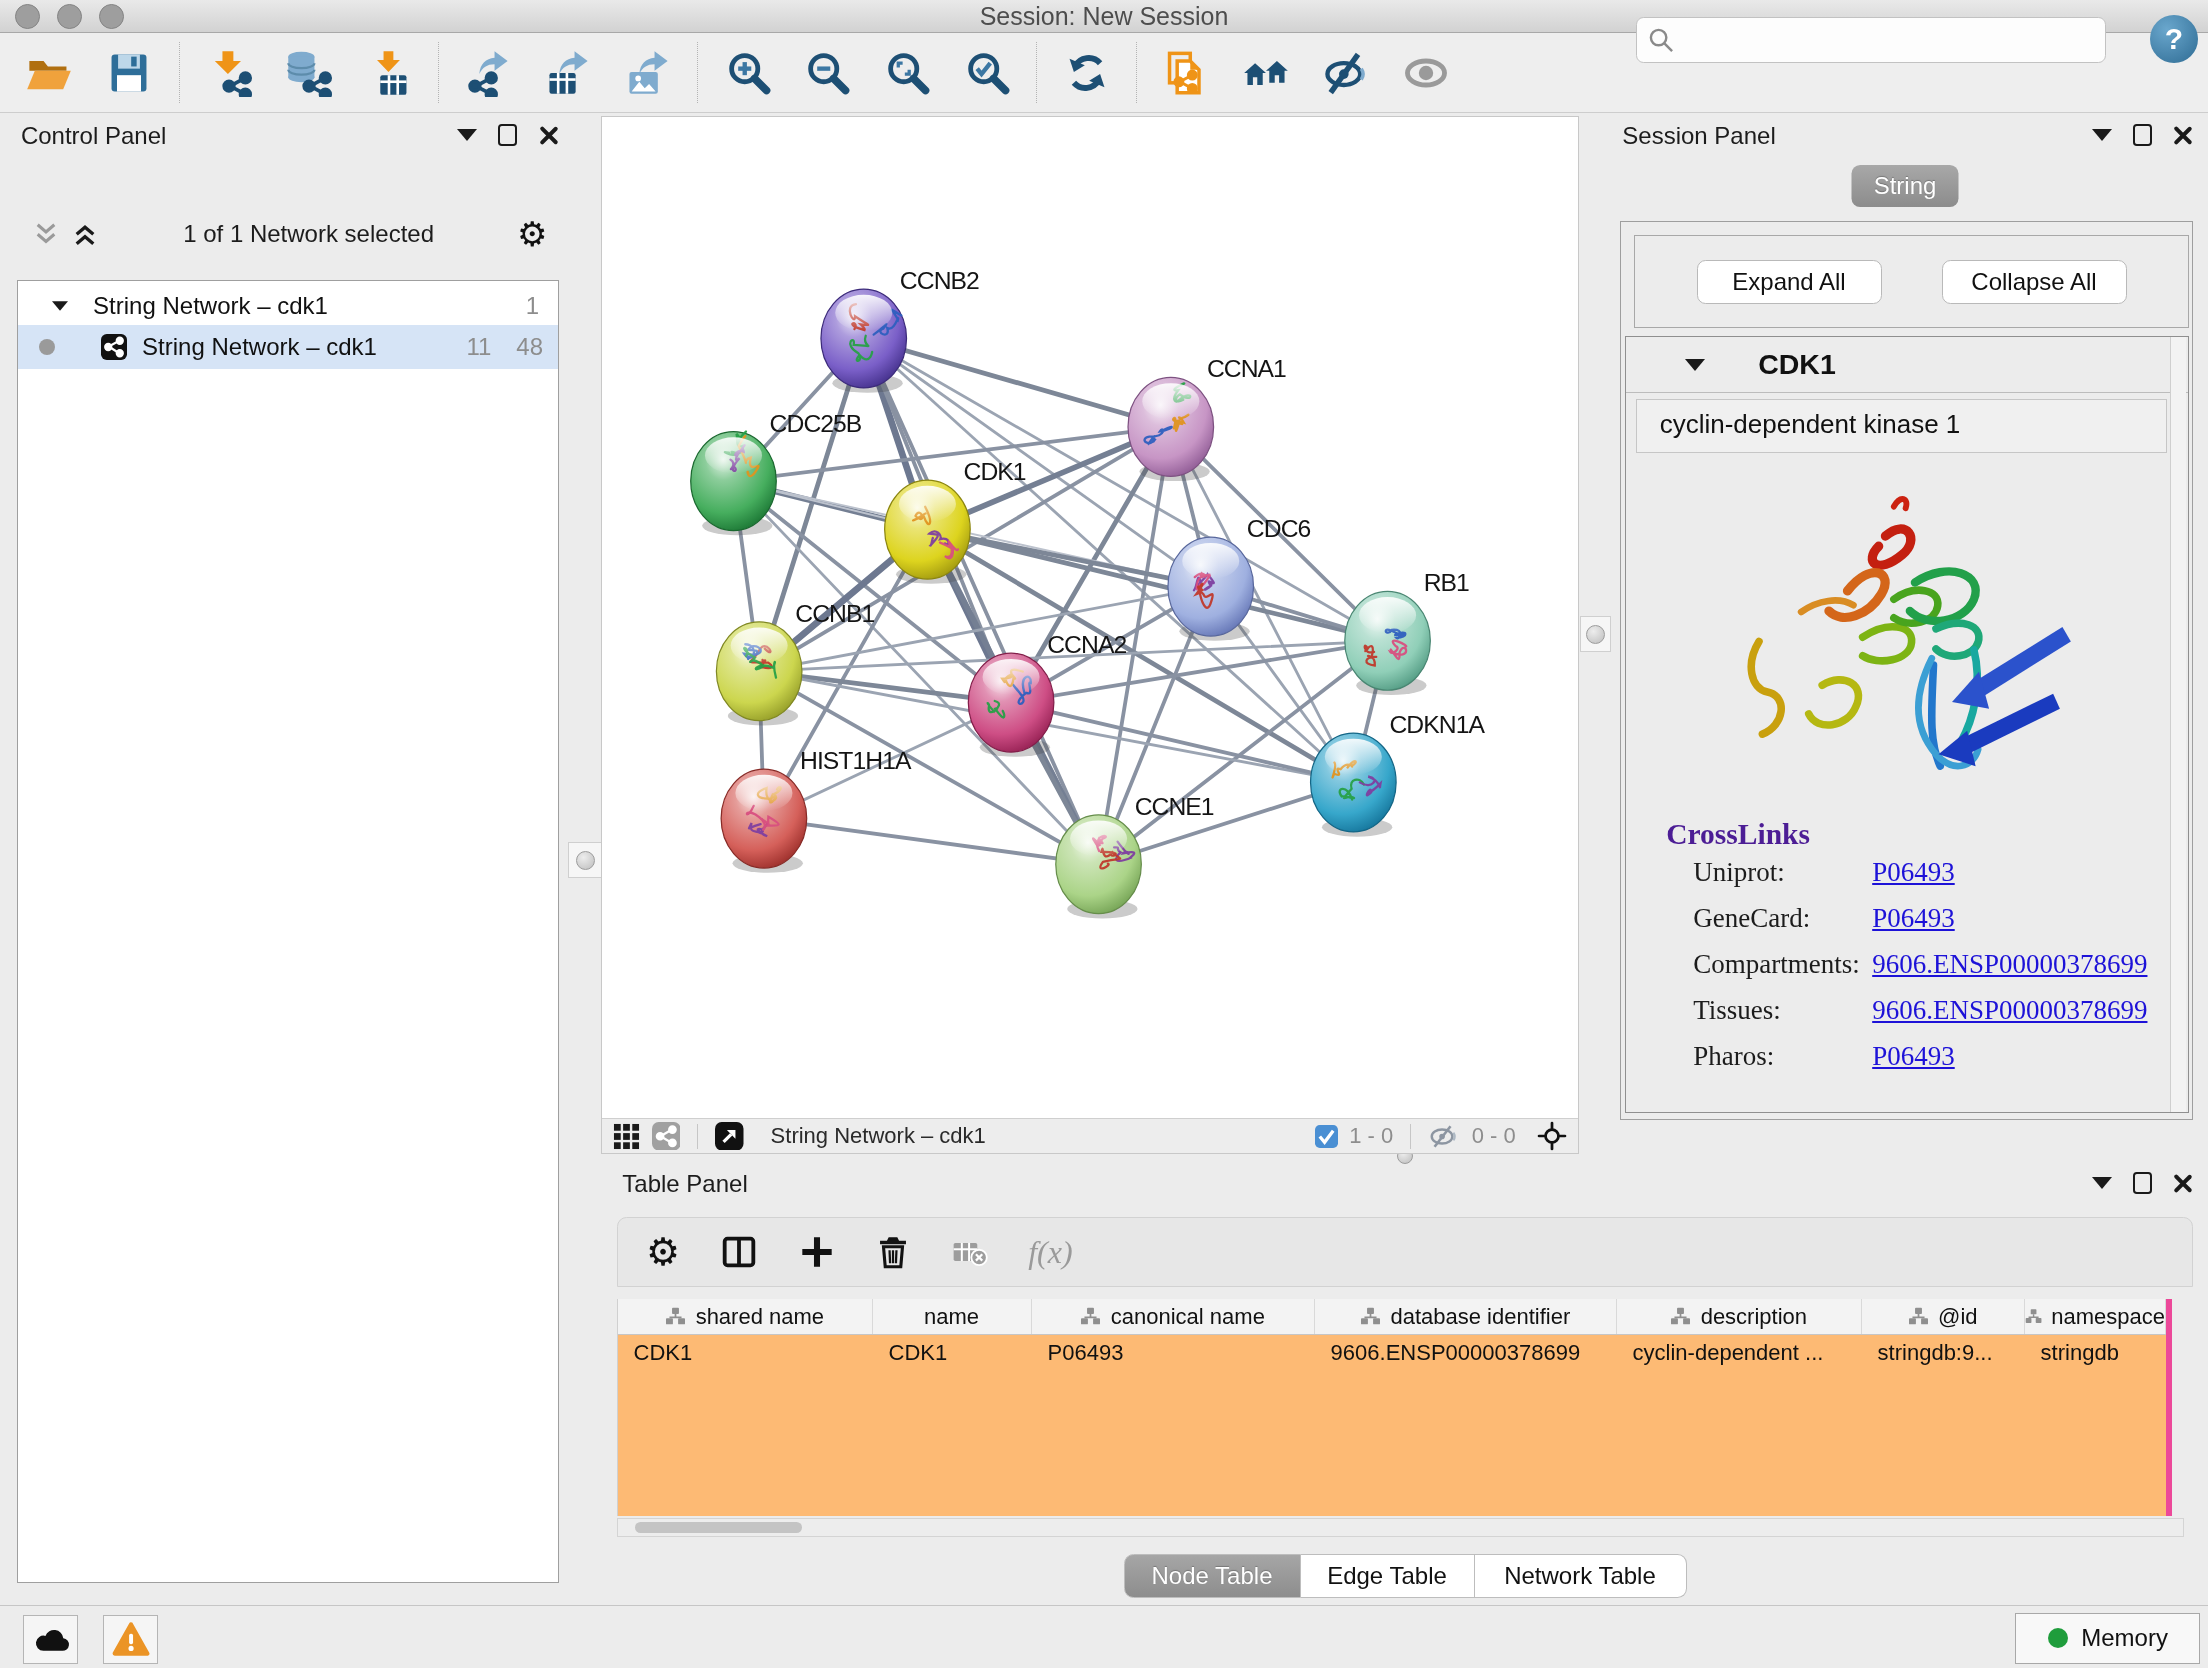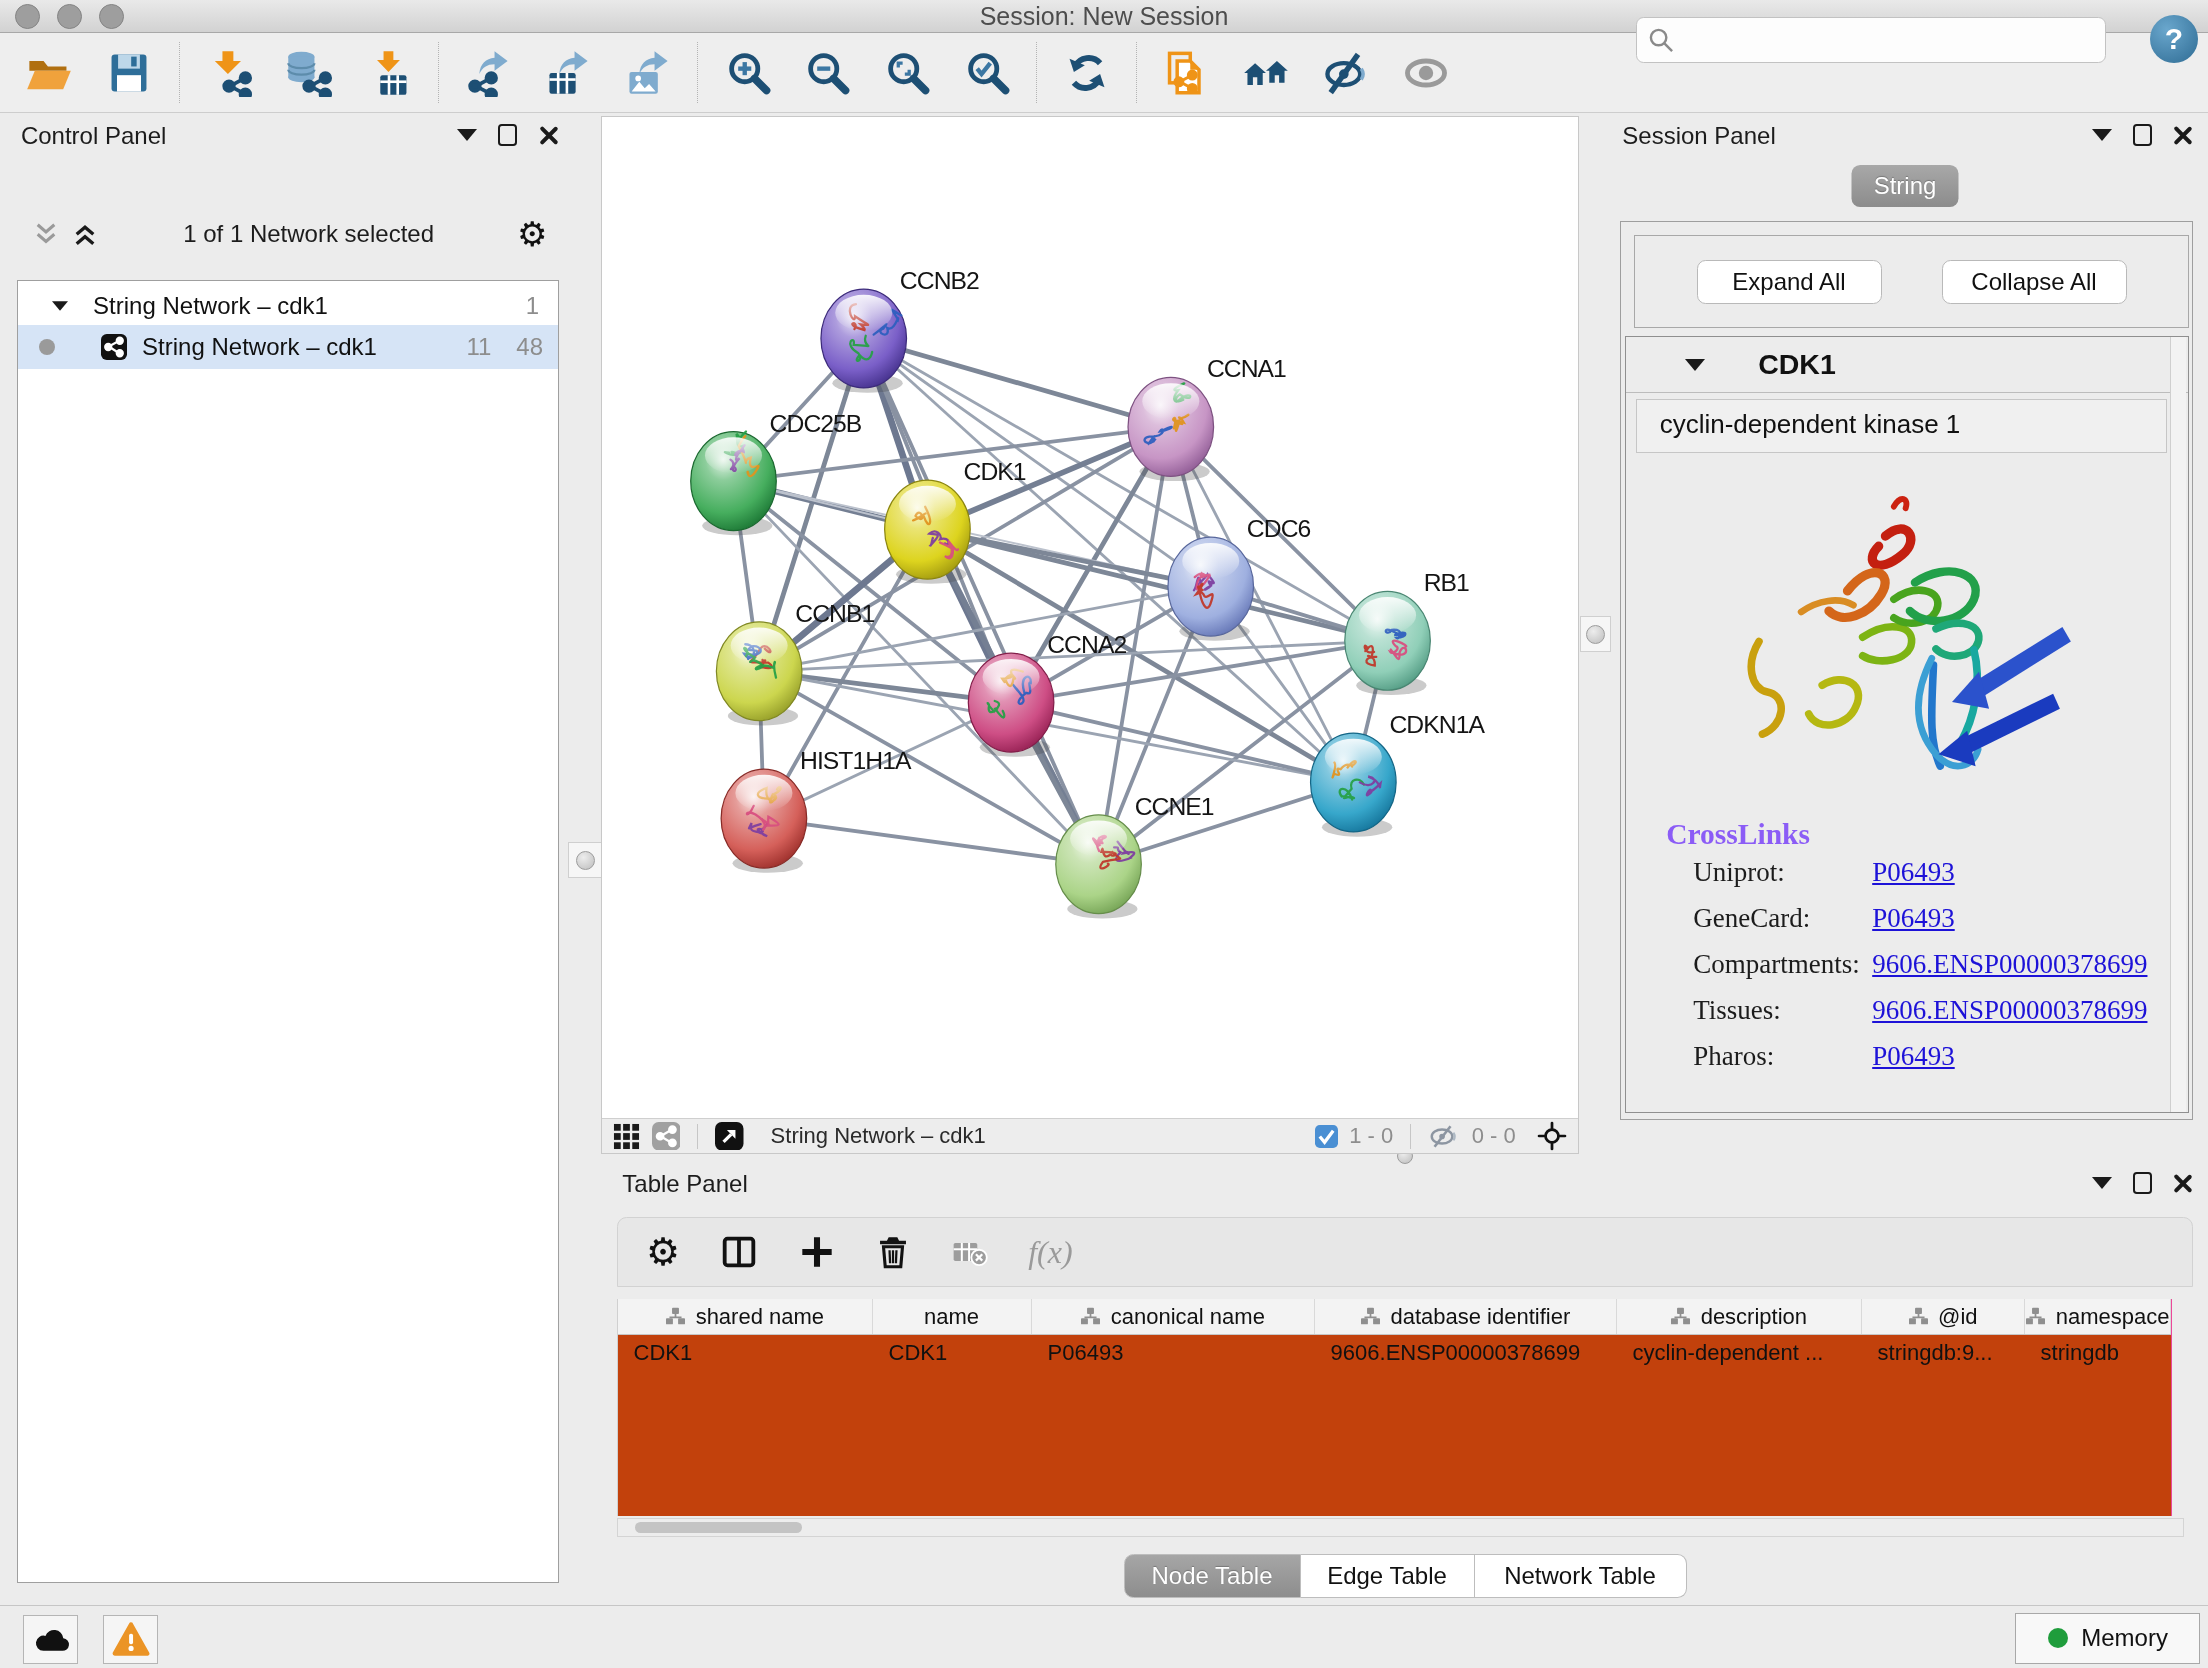--- a/index.html
+++ b/index.html
@@ -65,32 +65,32 @@
   .rp-tab{position:absolute;left:50%;transform:translateX(-50%);top:49px;width:107px;height:42px;border-radius:8.6px;background:linear-gradient(#a8a8a8,#8c8c8c);color:#fff;font-size:24px;text-align:center;line-height:42px;text-shadow:0 -1px 1px rgba(0,0,0,.25);cursor:pointer;}
   .rp-box{position:absolute;left:11.4px;right:7.6px;top:105px;bottom:1.9px;background:#ececec;border:1.9px solid #9e9e9e;}
   .rp-btnrow{position:absolute;left:1px;right:3.8px;top:13.3px;height:91px;border:1.9px solid #a8a8a8;display:flex;align-items:center;justify-content:center;gap:60px;margin-left:12px;}
   .rp-btn{min-width:185px;height:44px;background:#fff;border:1.9px solid #b9b9b9;border-radius:8.6px;font-size:24px;color:#111;cursor:pointer;font-family:"Liberation Sans",sans-serif;}
   .rp-entry{position:absolute;left:3.8px;right:3.8px;top:114px;bottom:5.7px;border:1.9px solid #8f8f8f;background:#ececec;}
   .rp-ehead{position:relative;height:55px;border-bottom:1px solid #bcbcbc;display:flex;align-items:center;}
   .rp-ehead .ico-tri{margin-left:59px;}
   .rp-name{margin-left:53px;font-size:28.5px;font-weight:bold;color:#111;}
   .rp-desc{margin:5.7px 21px 0 9.5px;border:1px solid #c6c6c6;background:#f0f0f0;padding:9.5px 0 11.4px 23px;font-size:26px;color:#111;}
   .rp-protein{margin:3.8px auto 0;display:block;}
-  .rp-xl-title{margin:7.6px 0 5.7px 40px;font-family:"Liberation Serif",serif;font-weight:bold;font-size:29.5px;color:#8b5cf6;}
+  .rp-xl-title{margin:7.6px 0 5.7px 40px;font-family:"Liberation Serif",serif;font-weight:bold;font-size:29.5px;color:#4c1d95;}
   .xlrow{display:flex;margin:0 0 15px 67px;font-family:"Liberation Serif",serif;font-size:27px;}
   .xlrow .lab{width:179px;color:#1c1c1c;}
   .xlrow a{color:#1d12d8;text-decoration:underline;cursor:pointer;}
   .rp-scroll{position:absolute;right:1.9px;top:0;bottom:0;width:14.3px;background:#f3f3f3;border-left:1px solid #cfcfcf;}
 
   
   .table-panel{position:absolute;left:609px;top:1164px;width:1592px;height:434px;}
   .tp-toolbar{position:absolute;left:7.6px;right:7.6px;top:53px;height:70px;background:#e7e7e7;border:1px solid #d2d2d2;border-radius:9.5px 9.5px 0 0;display:flex;align-items:center;gap:38px;padding-left:28.5px;box-sizing:border-box;}
   .tp-toolbar .ticon{cursor:pointer;display:flex;align-items:center;}
   .fx{font-family:"Liberation Serif",serif;font-style:italic;font-size:32px;color:#9a9a9a;}
-  .tbl{position:absolute;left:7.6px;right:29px;top:135px;height:217px;background:#c2410c;border-left:1px solid #d0d0d0;border-right:1px solid #ec4899;overflow:hidden;}
+  .tbl{position:absolute;left:7.6px;right:29px;top:135px;height:217px;background:#fdba74;border-left:1px solid #d0d0d0;border-right:6px solid #ec4899;overflow:hidden;}
   .thead{display:flex;height:35px;border-bottom:1px solid #c6c6c6;background:#f3f3f3;}
   .th{display:flex;align-items:center;justify-content:center;gap:9.5px;border-right:1px solid #d9d9d9;font-size:22px;color:#111;box-sizing:border-box;overflow:hidden;white-space:nowrap;}
   .trowd{display:flex;height:36px;}
   .td{display:flex;align-items:center;padding-left:16px;font-size:22px;color:#111;box-sizing:border-box;overflow:hidden;white-space:nowrap;}
   .tp-hscroll{position:absolute;left:7.6px;right:17px;top:354px;height:19px;background:#ededed;border:1px solid #d4d4d4;box-sizing:border-box;}
   .tp-hthumb{position:absolute;left:17px;top:2.9px;width:167px;height:11.4px;border-radius:5.7px;background:#c4c4c4;}
   .tp-tabs{position:absolute;left:0;right:0;top:390px;display:flex;justify-content:center;}
 
   
   .statusbar{position:absolute;left:0;top:1605px;width:100%;height:63px;background:#ececec;border-top:1.9px solid #c6c6c6;}

